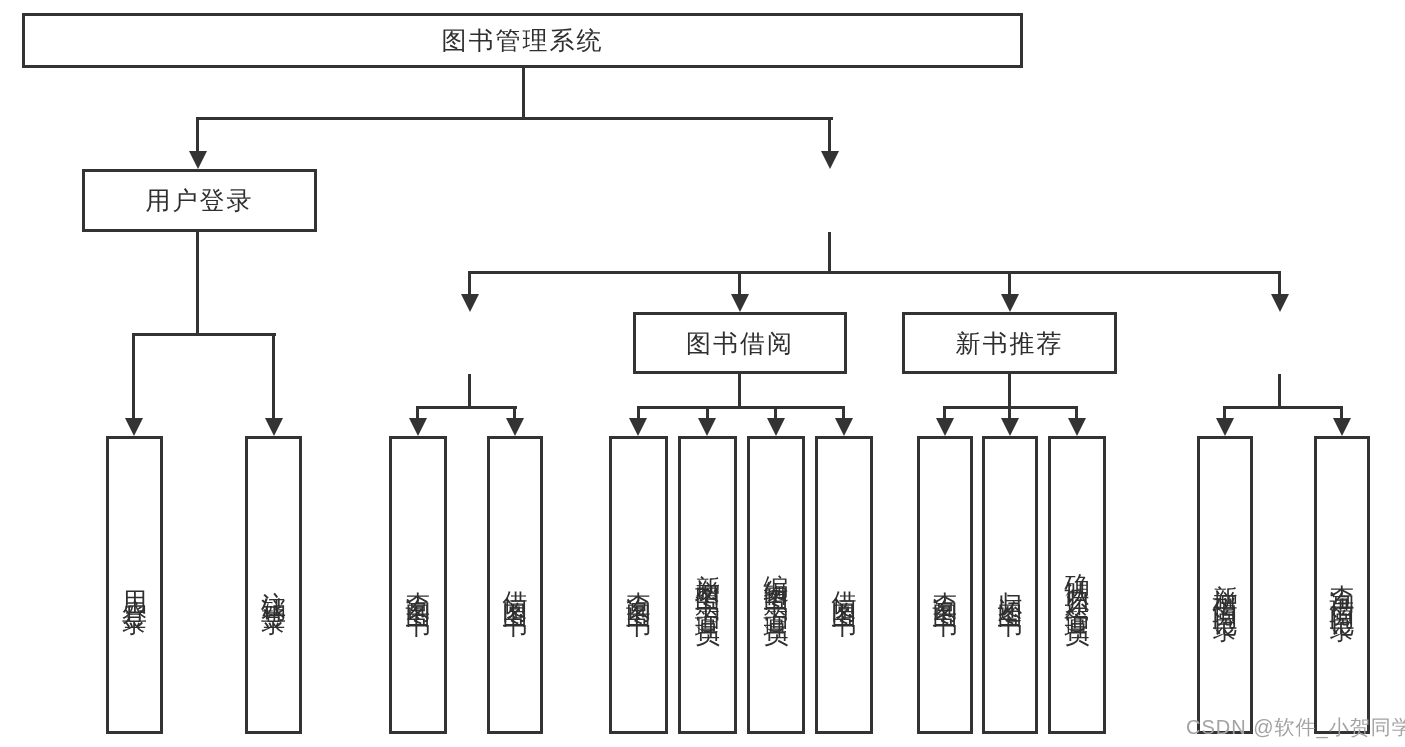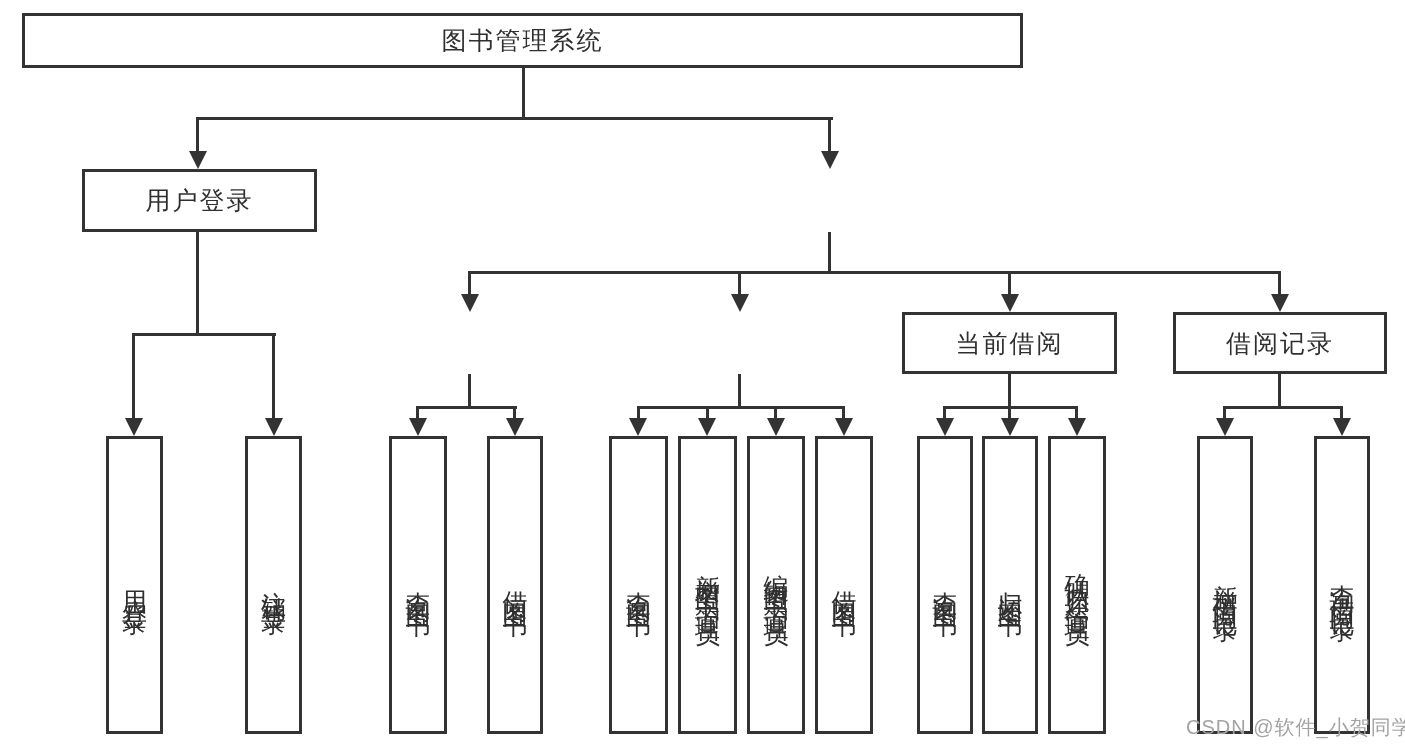--- a/index.html
+++ b/index.html
@@ -121,25 +121,25 @@
   <div class="tri" style="left:1333px;top:418px"></div>
 
   <div class="node h" style="left:22px;top:13px;width:1001px;height:55px">
     <span>图书管理系统</span>
   </div>
 
   <div class="node h" style="left:82px;top:169px;width:235px;height:63px">
     <span>用户登录</span>
   </div>
 
+  <div class="node h" style="left:633px;top:312px;width:214px;height:62px">
+    <span>图书借阅</span>
+  </div>
   <div class="node h" style="left:902px;top:312px;width:215px;height:62px">
-    <span>当前借阅</span>
-  </div>
-  <div class="node h" style="left:1173px;top:312px;width:214px;height:62px">
-    <span>借阅记录</span>
+    <span>新书推荐</span>
   </div>
 
   <div class="node v" style="left:106px;top:436px;width:57px;height:298px">
     <span>用户登录</span>
   </div>
   <div class="node v" style="left:245px;top:436px;width:57px;height:298px">
     <span>注销登录</span>
   </div>
 
   <div class="node v" style="left:389px;top:436px;width:58px;height:298px">

